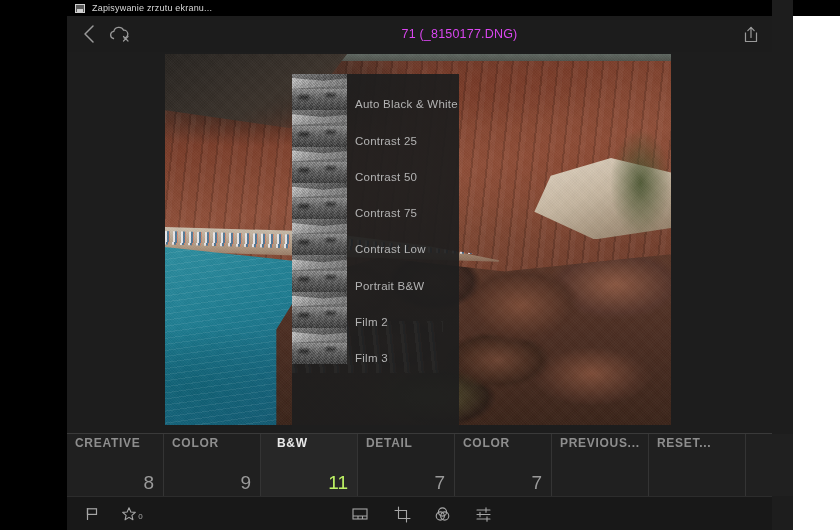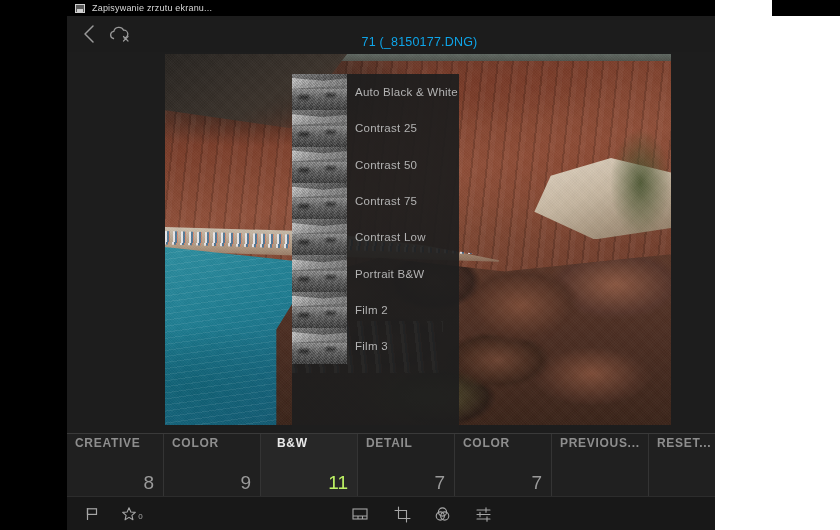--- a/index.html
+++ b/index.html
@@ -36,21 +36,21 @@
     position: absolute;
     left: 772px; top: 0;
     width: 68px; height: 16px;
     background: #000000;
   }
 
   
   .app {
     position: absolute;
     left: 67px; top: 0;
-    width: 648px; height: 530px;
+    width: 726px; height: 530px;
     background: #1d1d1d;
     overflow: hidden;
   }
 
   
   .titlebar {
     position: absolute;
     left: 0; top: 0;
     width: 705px; height: 16px;
     background: #000000;
@@ -103,29 +103,30 @@
     display: flex; align-items: center; justify-content: center;
   }
   .tb-share {
     position: absolute;
     right: 8px; top: 6px;
     width: 26px; height: 24px;
     display: flex; align-items: center; justify-content: center;
   }
   .tb-title {
     position: absolute;
-    left: 0; top: 8px;
+    left: 0; top: 0;
     width: 705px; height: 36px;
     display: flex;
     align-items: center;
     justify-content: center;
-    color: #0ea5e9;
+    color: #d946ef;
     font-size: 12.5px;
     letter-spacing: 0.2px;
     pointer-events: none;
+    padding-left: 40px;
   }
 
   
   .stage {
     position: absolute;
     left: 0; top: 52px;
     width: 705px; height: 381px;
     background: #1d1d1d;
     overflow: hidden;
   }
@@ -275,21 +276,21 @@
     bottom: -9px;
     width: 0; height: 0;
     border-left: 9px solid transparent;
     border-right: 9px solid transparent;
     border-top: 9px solid rgba(30,30,30,0.93);
   }
   .preset-row {
     position: relative;
     height: 36.3px;
     display: flex;
-    align-items: center;
+    align-items: flex-end;
   }
   .preset-thumb {
     width: 55px;
     height: 36.3px;
     flex: 0 0 auto;
     overflow: hidden;
     position: relative;
     background: #6e6e6e;
   }
   .preset-thumb .t-water {

